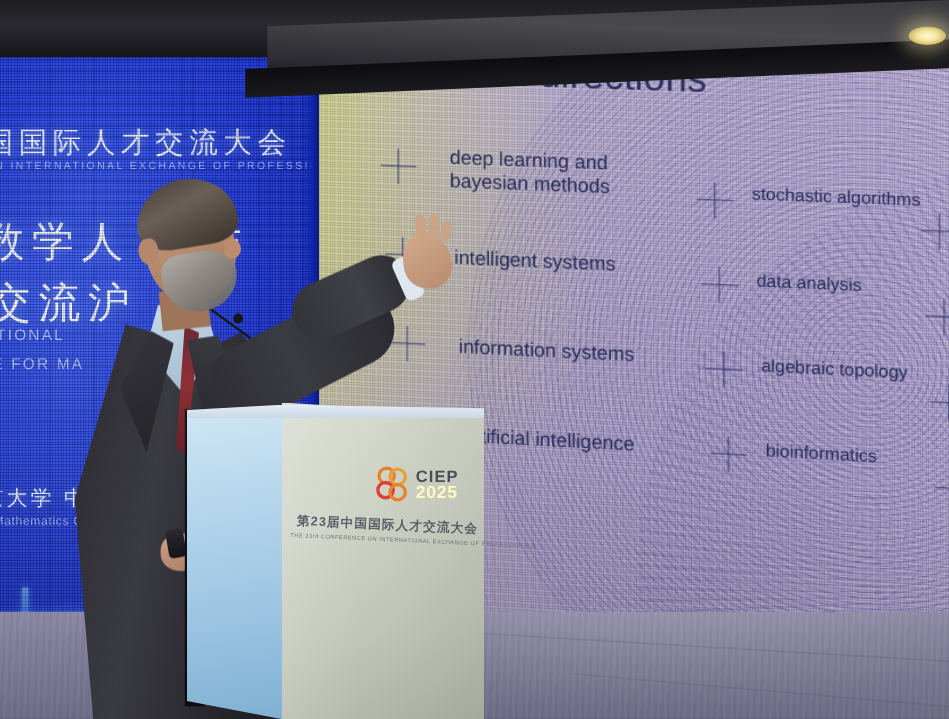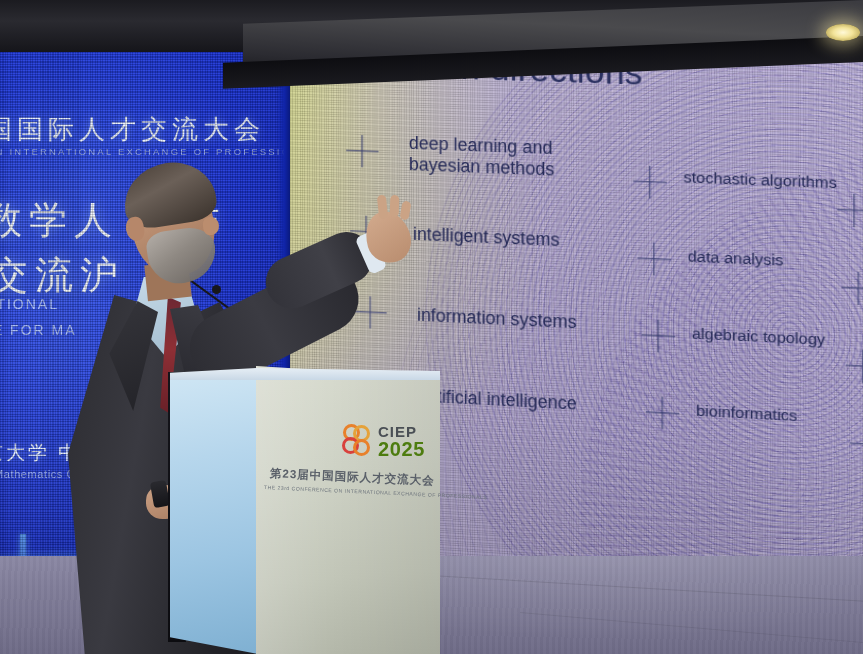--- a/index.html
+++ b/index.html
@@ -400,21 +400,21 @@
   .loop{
     position:absolute; width:17px; height:17px; border-radius:50%;
     border:3.4px solid #e8812b;
   }
   .loop.l1{ left:1px;  top:0px; }
   .loop.l2{ left:11px; top:1px; border-color:#e5a23a; }
   .loop.l3{ left:0px;  top:13px; border-color:#d8413c; }
   .loop.l4{ left:11px; top:15px; border-color:#e8812b; }
   .ciep-text{ line-height:1.0; }
   .ciep-name{ color:#4a4f55; font-size:15px; letter-spacing:1px; font-weight:600; }
-  .ciep-year{ color:#4d7c0f; font-size:20px; letter-spacing:.6px; font-weight:600; }
+  .ciep-year{ color:#fef9c3; font-size:16px; letter-spacing:.6px; font-weight:600; }
   .podium-cn{
     position:absolute; left:100px; top:100px; width:168px;
     color:#5a6069; font-size:11.5px; letter-spacing:1px; white-space:nowrap;
     transform:rotate(2.6deg); transform-origin:left center; font-weight:600;
   }
   .podium-en{
     position:absolute; left:94px; top:118px; width:178px;
     color:#6e757d; font-size:5.1px; letter-spacing:.5px; white-space:nowrap;
     transform:rotate(2.6deg); transform-origin:left center;
   }

